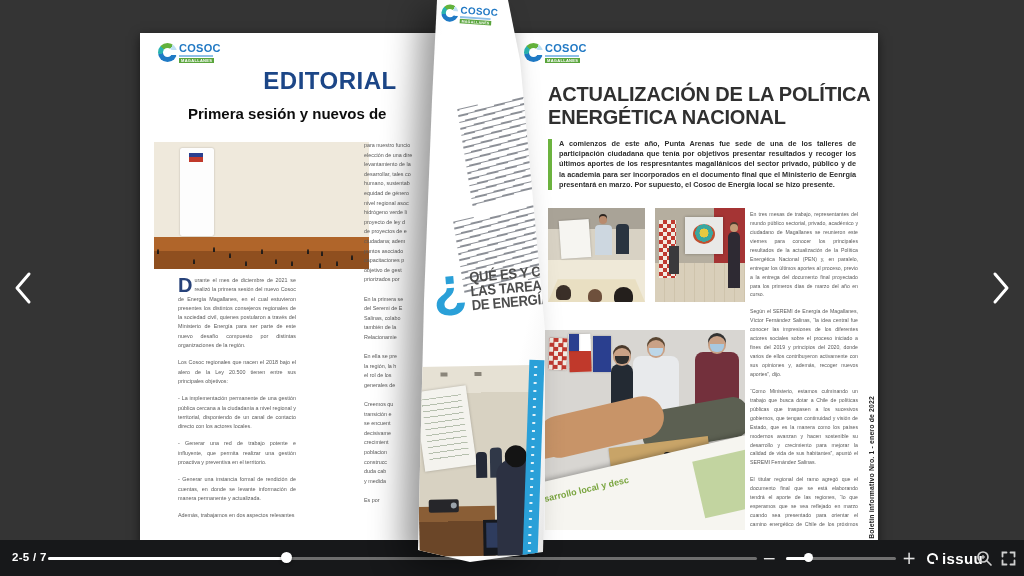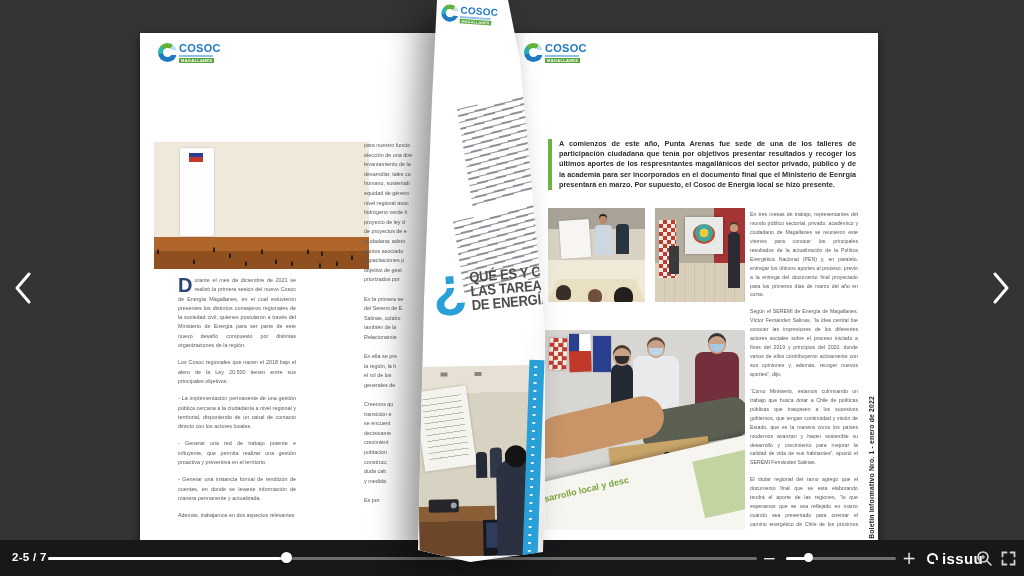--- a/index.html
+++ b/index.html
@@ -187,20 +187,22 @@
 
   <section class="page left">
     <span class="clogo" style="left:18px;top:10px">
       <span class="cswirl"></span>
       <span class="clogo-tx">
           <b>COSOC</b>
           <i></i>
           <em>MAGALLANES</em>
         </span>
     </span>
+    <h1 class="ed-title">EDITORIAL</h1>
+    <h2 class="ed-sub">Primera sesión y nuevos de</h2>
 
     <div class="gphoto">
       <span class="banner"></span>
       <span class="person" style="left:4px;bottom:18px;--shirt:#51739f;--bh:46px;--mask:#9ec5e2"><span class="head"></span><span class="torso"></span></span>
       <span class="person" style="left:60px;bottom:20px;--shirt:#35416b;--bh:44px;--mask:#2e2e2e"><span class="head"></span><span class="torso"></span></span>
       <span class="person" style="left:76px;bottom:14px;--shirt:#3d5aa0;--bh:52px;--mask:#9ec5e2"><span class="head"></span><span class="torso"></span></span>
       <span class="person" style="left:40px;bottom:8px;--shirt:#4a5f8c;--bh:58px;--mask:#8fb8d8"><span class="head"></span><span class="torso"></span></span>
       <span class="person" style="left:92px;bottom:6px;--shirt:#3a2a18;--bh:60px;--mask:#2e2e2e"><span class="head"></span><span class="torso"></span></span>
       <span class="person" style="left:108px;bottom:18px;--shirt:#37474f;--bh:46px;--mask:#9ec5e2"><span class="head"></span><span class="torso"></span></span>
       <span class="person" style="left:122px;bottom:8px;--shirt:#4a4450;--bh:56px;--mask:#2e2e2e"><span class="head"></span><span class="torso"></span></span>
@@ -265,20 +267,21 @@
 
   <section class="page right">
     <span class="clogo" style="left:12px;top:10px">
       <span class="cswirl"></span>
       <span class="clogo-tx">
           <b>COSOC</b>
           <i></i>
           <em>MAGALLANES</em>
         </span>
     </span>
+    <h1 class="ar-title">ACTUALIZACIÓN DE LA POLÍTICA ENERGÉTICA NACIONAL</h1>
     <p class="ar-intro">A comienzos de este año, Punta Arenas fue sede de una de los talleres de participación ciudadana que tenía por objetivos presentar resultados y recoger los últimos aportes de los respresntantes magallánicos del sector privado, público y de la academia para ser incorporados en el documento final que el Ministerio de Eenrgía presentará en marzo. Por supuesto, el Cosoc de Energía local se hizo presente.</p>
 
     <div class="photo wphoto">
       <span class="wp-poster"></span>
       <span class="wp-man"></span>
       <span class="wp-man2"></span>
       <span class="wp-table"></span>
       <span class="wp-head" style="left:8px;bottom:2px;width:15px;height:15px;background:#3a2f28"></span>
       <span class="wp-head" style="left:40px;bottom:0;width:14px;height:13px;background:#6e503c"></span>
       <span class="wp-head" style="right:12px;bottom:-2px;width:19px;height:17px;background:#241f1c"></span>

